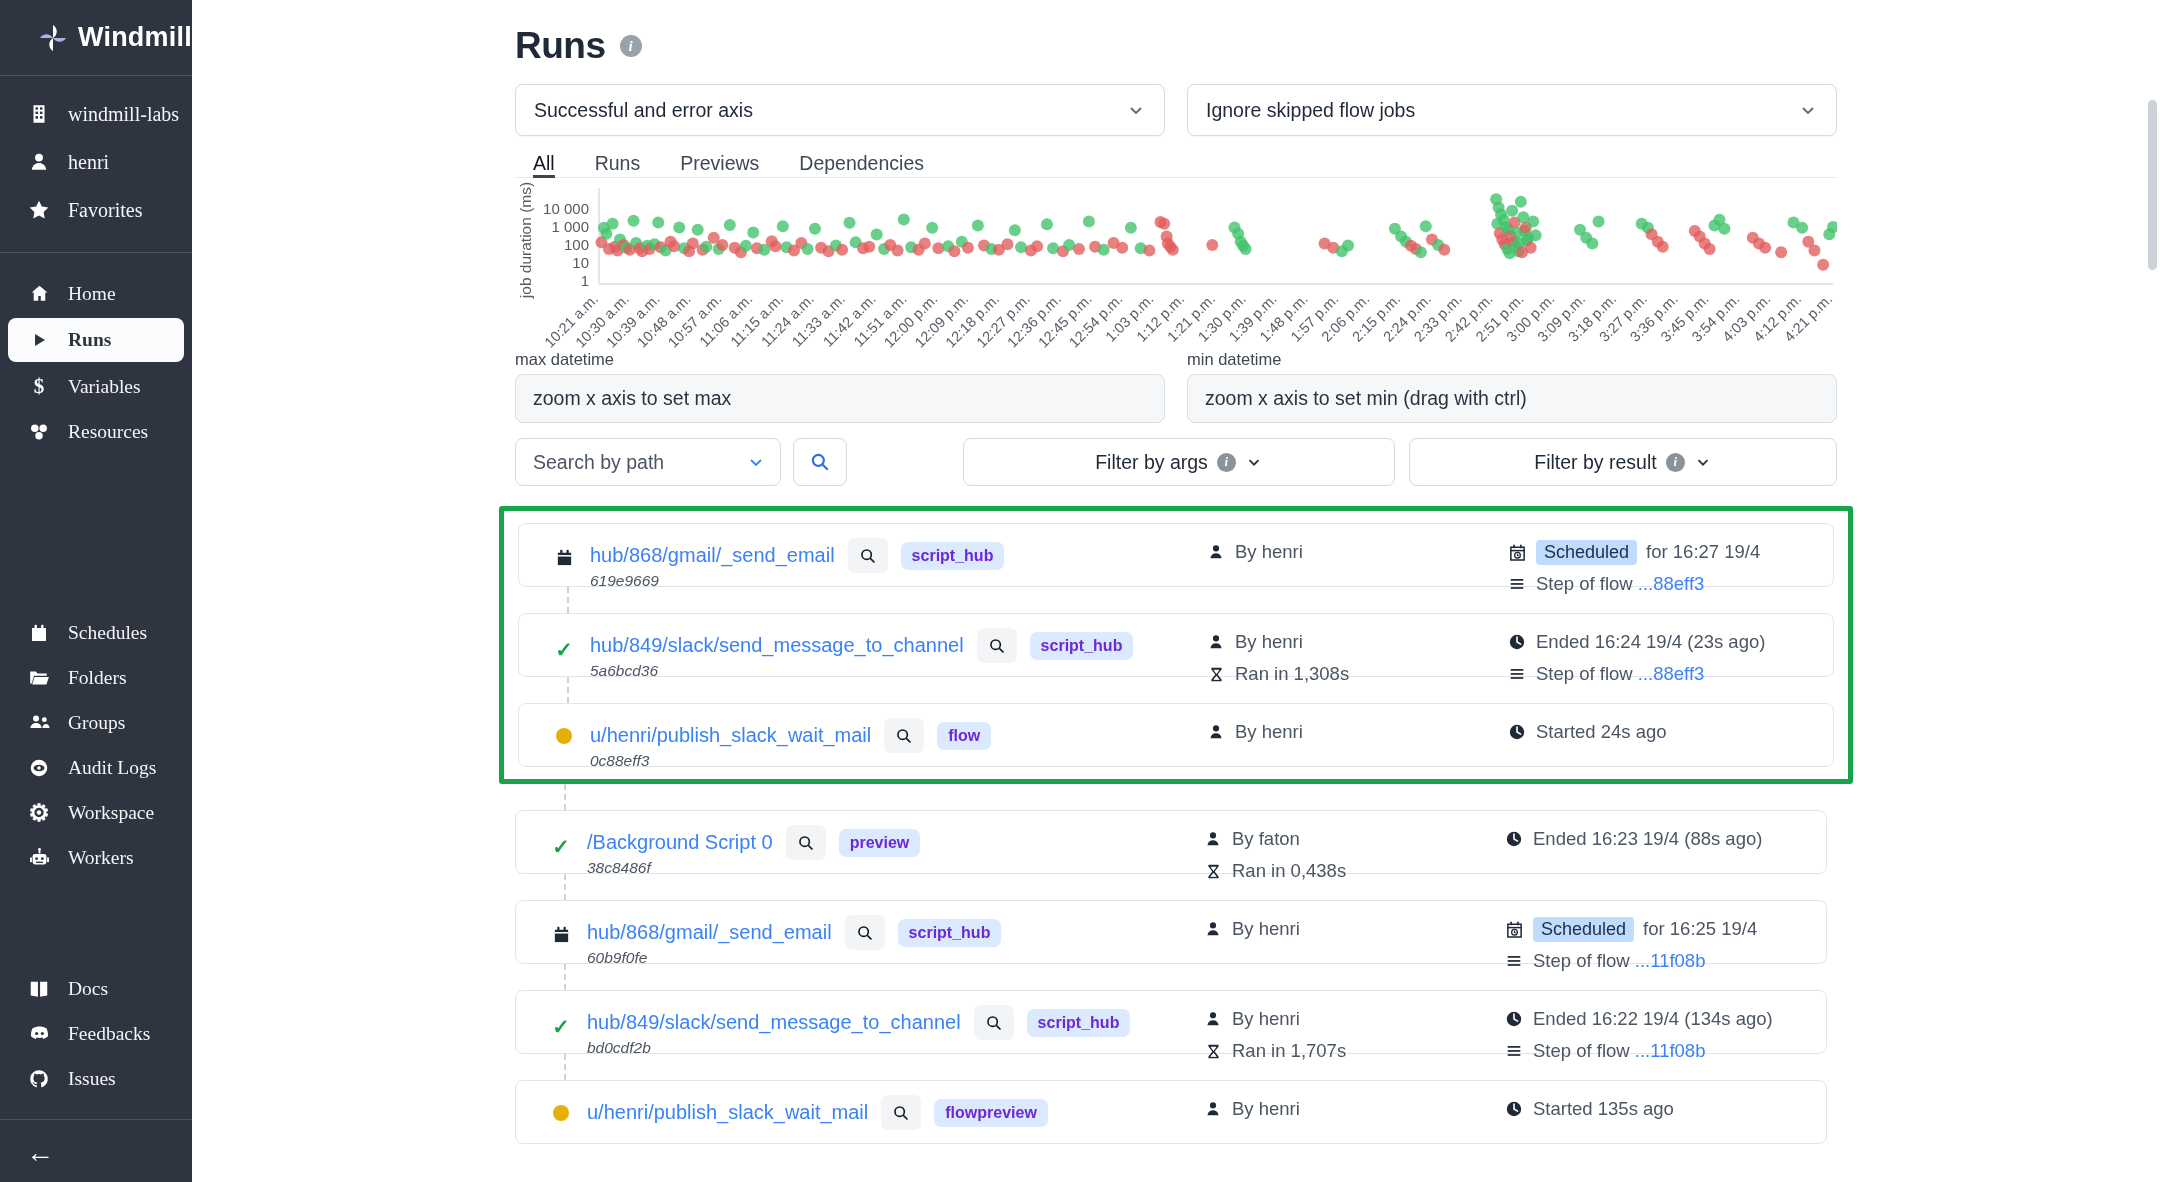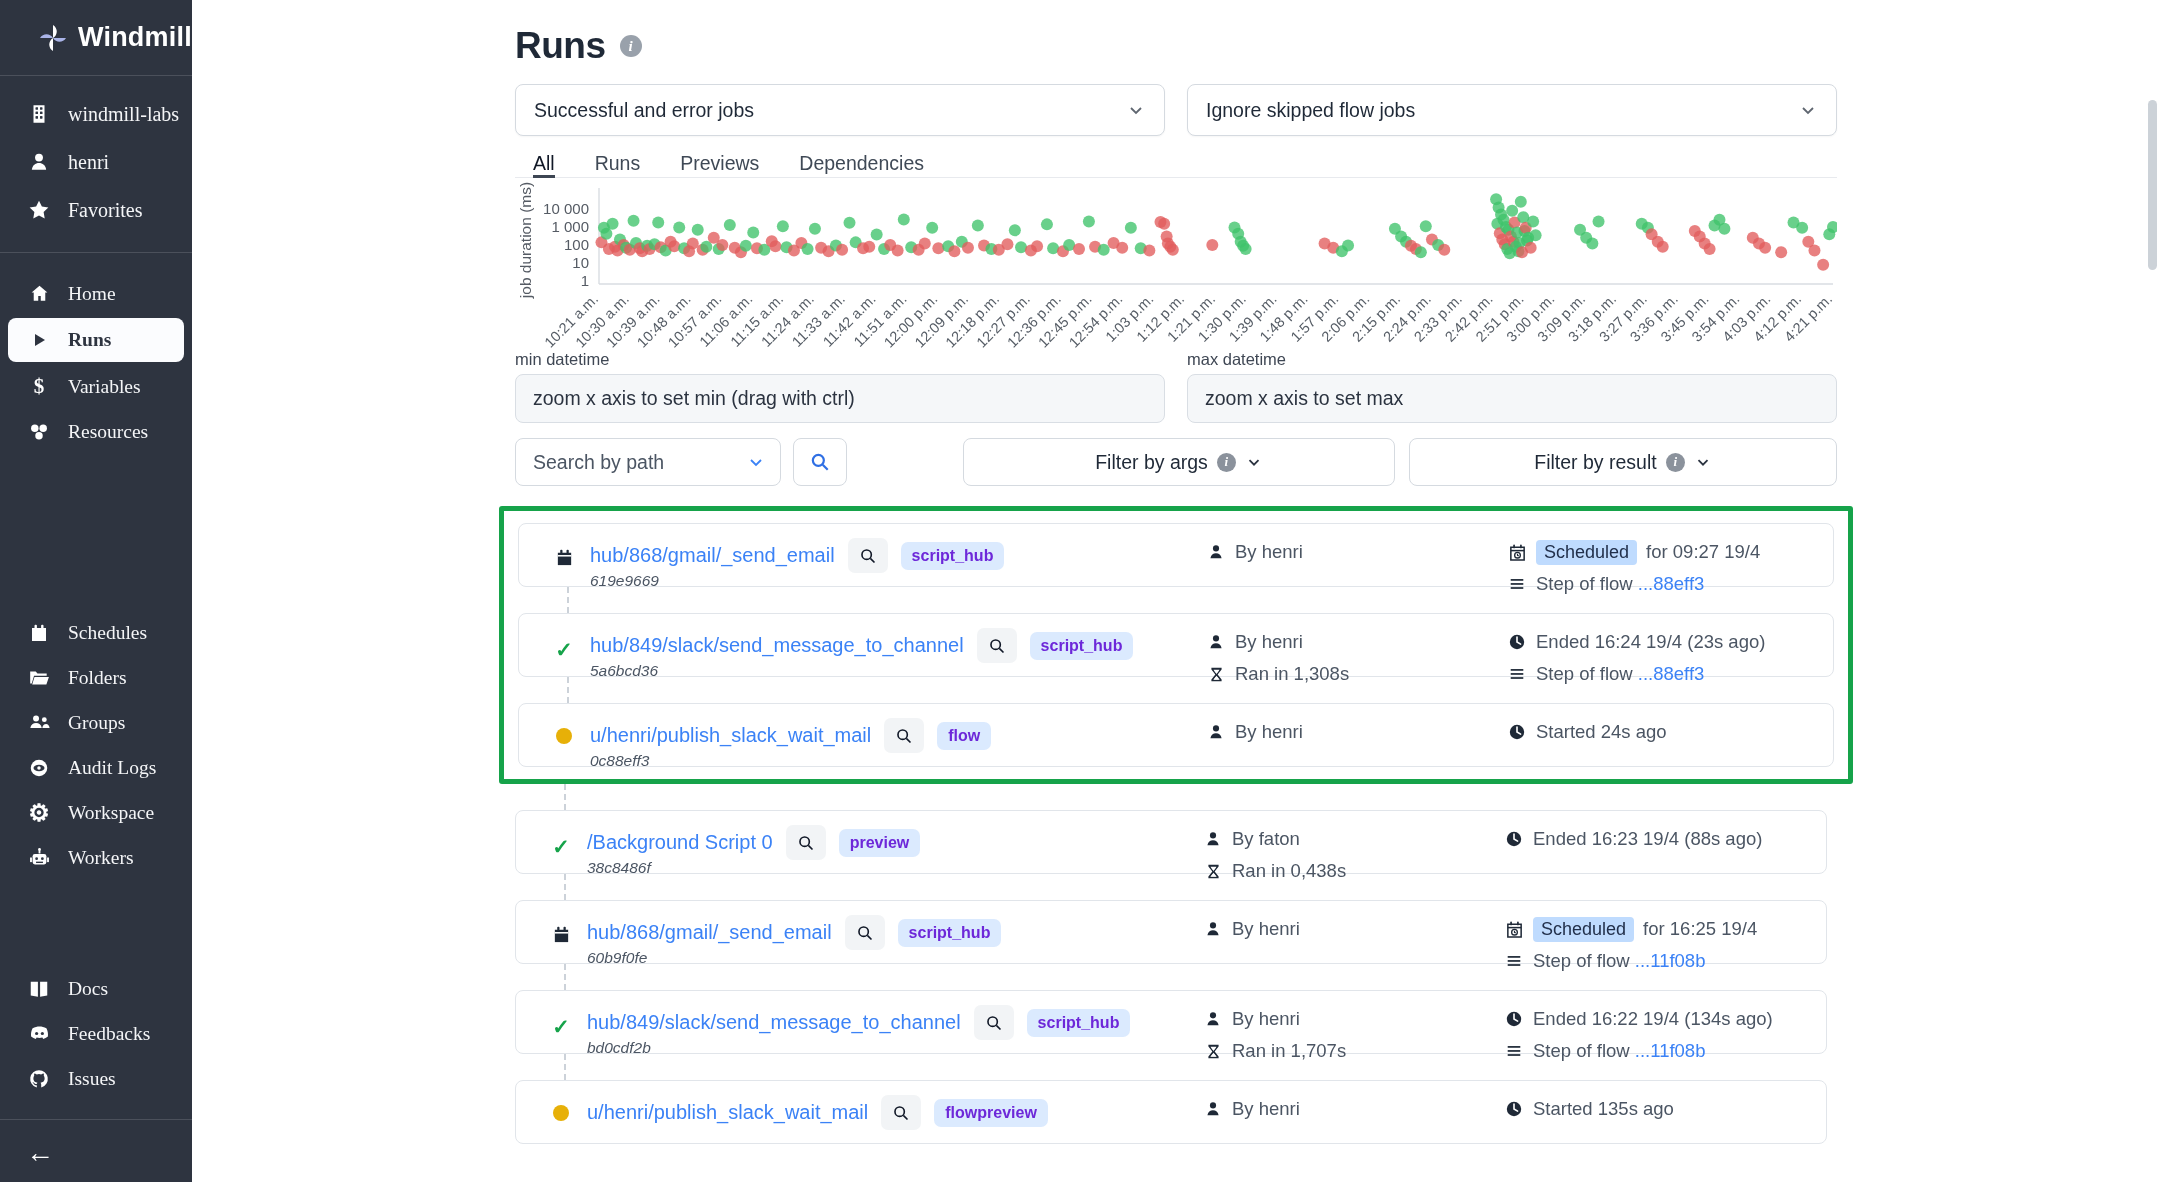--- a/index.html
+++ b/index.html
@@ -296,21 +296,21 @@
 <div class="main">
   <div class="content">
 
     <div class="title-row">
       <span class="page-title">Runs</span>
       <span class="info-badge">i</span>
     </div>
 
     <div class="selects-row">
       <div class="select">
-        <span>Successful and error jobs</span>
+        <span>Successful and error axis</span>
         <span>
           <svg width="20" height="20" viewBox="0 0 20 20">
               <polyline points="5,8 10,13 15,8" fill="none" stroke="#5f6670" stroke-width="1.8"></polyline>
             </svg>
         </span>
       </div>
       <div class="select">
         <span>Ignore skipped flow jobs</span>
         <span>
           <svg width="20" height="20" viewBox="0 0 20 20">
@@ -551,29 +551,29 @@
           <circle cx="1293.32" cy="61.830357336997736" r="6" fill="#e25c5c" fill-opacity="0.78"></circle>
           <circle cx="1299.49" cy="70.41853992195166" r="6" fill="#e25c5c" fill-opacity="0.78"></circle>
           <circle cx="1308.128" cy="84.74438023414501" r="6" fill="#e25c5c" fill-opacity="0.78"></circle>
           <circle cx="1314.298" cy="54.162920156096675" r="6" fill="#3fc36a" fill-opacity="0.78"></circle>
           <circle cx="1318" cy="47" r="6" fill="#3fc36a" fill-opacity="0.78"></circle>
         </svg>
     </div>
 
     <div class="dt-row">
       <div class="dt-col">
+        <div class="dt-label">max datetime</div>
+        <div class="dt-input">
+          <span>zoom x axis to set max</span>
+        </div>
+      </div>
+      <div class="dt-col">
         <div class="dt-label">min datetime</div>
         <div class="dt-input">
           <span>zoom x axis to set min (drag with ctrl)</span>
-        </div>
-      </div>
-      <div class="dt-col">
-        <div class="dt-label">max datetime</div>
-        <div class="dt-input">
-          <span>zoom x axis to set max</span>
         </div>
       </div>
     </div>
 
     <div class="search-row">
       <div class="search-select">
         <span>Search by path</span>
         <span>
           <svg width="20" height="20" viewBox="0 0 20 20">
               <polyline points="5,8 10,13 15,8" fill="none" stroke="#3b82f6" stroke-width="1.8"></polyline>
@@ -646,21 +646,21 @@
                 <svg width="19" height="19" viewBox="0 0 20 20">
                   <path d="M3 4.5h14V18H3z" fill="none" stroke="currentColor" stroke-width="1.6"></path>
                   <line x1="3" y1="8" x2="17" y2="8" stroke="currentColor" stroke-width="1.6"></line>
                   <rect x="5.5" y="1.6" width="1.8" height="4" rx=".9" fill="currentColor"></rect>
                   <rect x="12.7" y="1.6" width="1.8" height="4" rx=".9" fill="currentColor"></rect>
                   <circle cx="10" cy="12.8" r="3" fill="none" stroke="currentColor" stroke-width="1.4"></circle>
                   <path d="M10 11.2v1.8l1.3.8" stroke="currentColor" stroke-width="1.2" fill="none"></path>
                 </svg>
               </span>
               <span class="sched-badge">Scheduled</span>
-              <span>for 09:27 19/4</span>
+              <span>for 16:27 19/4</span>
             </div>
             <div class="meta-line">
               <span class="meta-ic">
                 <svg width="18" height="18" viewBox="0 0 20 20">
                   <rect x="3" y="4.5" width="14" height="1.9" fill="currentColor"></rect>
                   <rect x="3" y="9" width="14" height="1.9" fill="currentColor"></rect>
                   <rect x="3" y="13.5" width="14" height="1.9" fill="currentColor"></rect>
                 </svg>
               </span>
               <span>Step of flow <a class="step-link">...88eff3</a></span>

